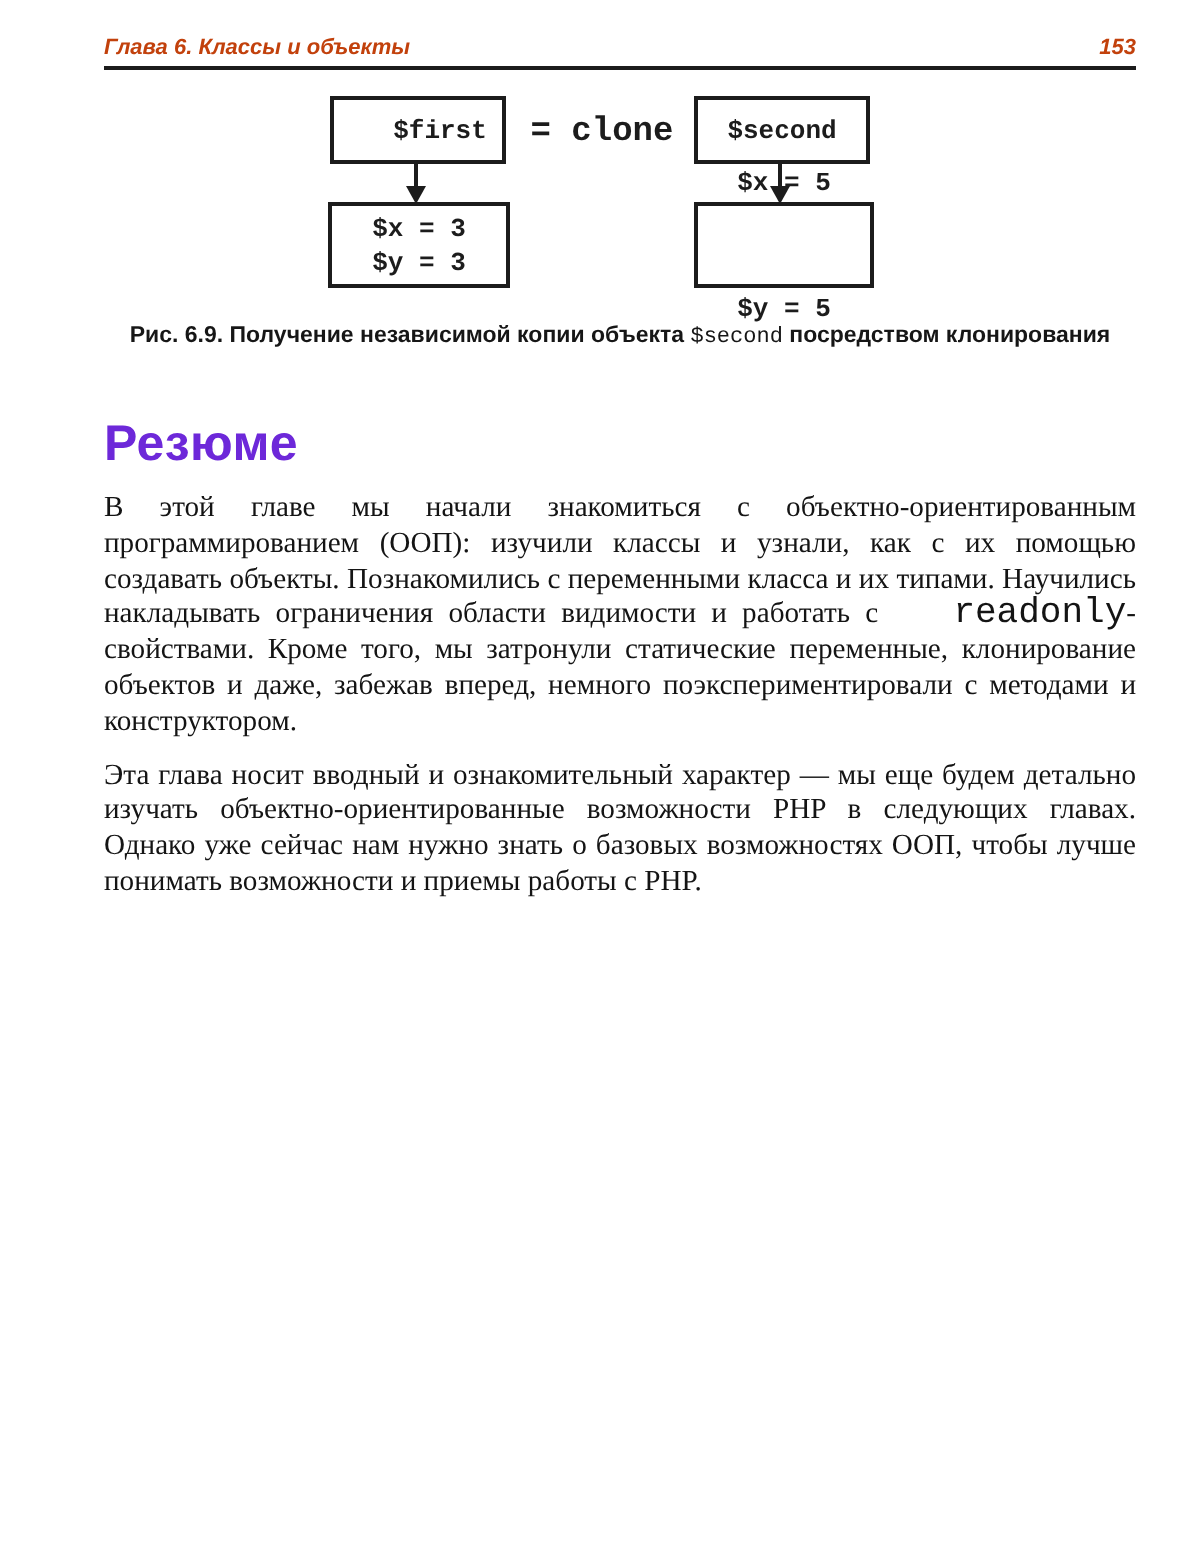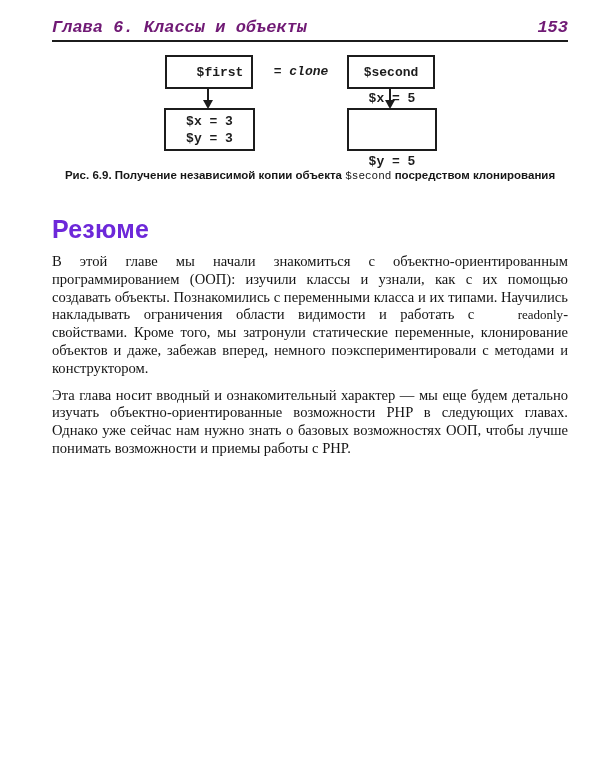--- a/index.html
+++ b/index.html
@@ -5,43 +5,43 @@
   * { margin: 0; padding: 0; box-sizing: border-box; }
   html, body { width: 600px; height: 784px; background: #ffffff; overflow: hidden; }
   body { font-family: "Liberation Serif", "DejaVu Serif", serif; color: #1b1b1b; }
 
   .page { position: relative; width: 600px; height: 784px; padding: 18px 32px 0 52px; }
 
   
   .page-header {
     display: flex; justify-content: space-between; align-items: baseline;
     width: 516px;
-    font-family: Liberation Mono, monospace;
-    font-style: italic; font-weight: bold; font-size: 17px; color: #701a75;
+    font-family: Liberation Sans, sans-serif;
+    font-style: italic; font-weight: bold; font-size: 11px; color: #c2410c;
   }
   .header-rule { width: 516px; border-bottom: 2.2px solid #1c1c1c; margin-top: 3px; }
 
   
   .diagram { position: relative; width: 536px; height: 97px; margin-top: 13px; margin-left: -52px; }
   .diagram { left: 52px; }
   .dbox {
     position: absolute; border: 2px solid #1c1c1c; background: #fff;
     font-family: "Liberation Mono", "DejaVu Sans Mono", monospace;
     font-size: 13px; font-weight: bold; color: #1c1c1c;
     display: flex; flex-direction: column; justify-content: center; align-items: center;
     line-height: 17px;
   }
   .box-first   { left: 113px; top: 0;    width: 88px; height: 34px; padding-left: 22px; }
   .box-second  { left: 295px; top: 0;    width: 88px; height: 34px; }
   .box-fvals   { left: 112px; top: 53px; width: 91px; height: 43px; }
   .box-svals   { left: 295px; top: 53px; width: 90px; height: 43px; gap: 46px; }
   .clone-op {
     position: absolute; left: 204px; top: 9px; width: 90px; text-align: center;
     font-family: "Liberation Mono", "DejaVu Sans Mono", monospace;
-    font-size: 13px; font-weight: bold; color: #1c1c1c; font-style: italic;
+    font-size: 17px; font-weight: bold; color: #1c1c1c;
   }
   .arrow { position: absolute; width: 2px; height: 12px; background: #1c1c1c; }
   .arrow::after {
     content: ""; position: absolute; left: -4px; top: 11px;
     border-left: 5px solid transparent; border-right: 5px solid transparent;
     border-top: 9px solid #1c1c1c;
   }
   .arrow-first  { left: 155px; top: 34px; }
   .arrow-second { left: 337px; top: 34px; }
 
@@ -61,22 +61,22 @@
     margin-top: 33px;
     font-family: "Liberation Sans", sans-serif;
     font-size: 25px; font-weight: bold; color: #6d28d9;
     letter-spacing: 0.2px;
   }
   .body-para {
     width: 516px; margin-top: 9px;
     font-size: 14.6px; line-height: 17.8px; text-align: justify; color: #141414;
   }
   .body-para .mono-inline {
-    font-family: Liberation Serif, serif;
-    font-size: 13px;
+    font-family: Liberation Mono, monospace;
+    font-size: 18px;
     margin-left: 30px;
   }
 </style>
 </head>
 <body>
 
 <div class="page">
 
   <div class="page-header">
     <span>Глава 6. Классы и объекты</span>

